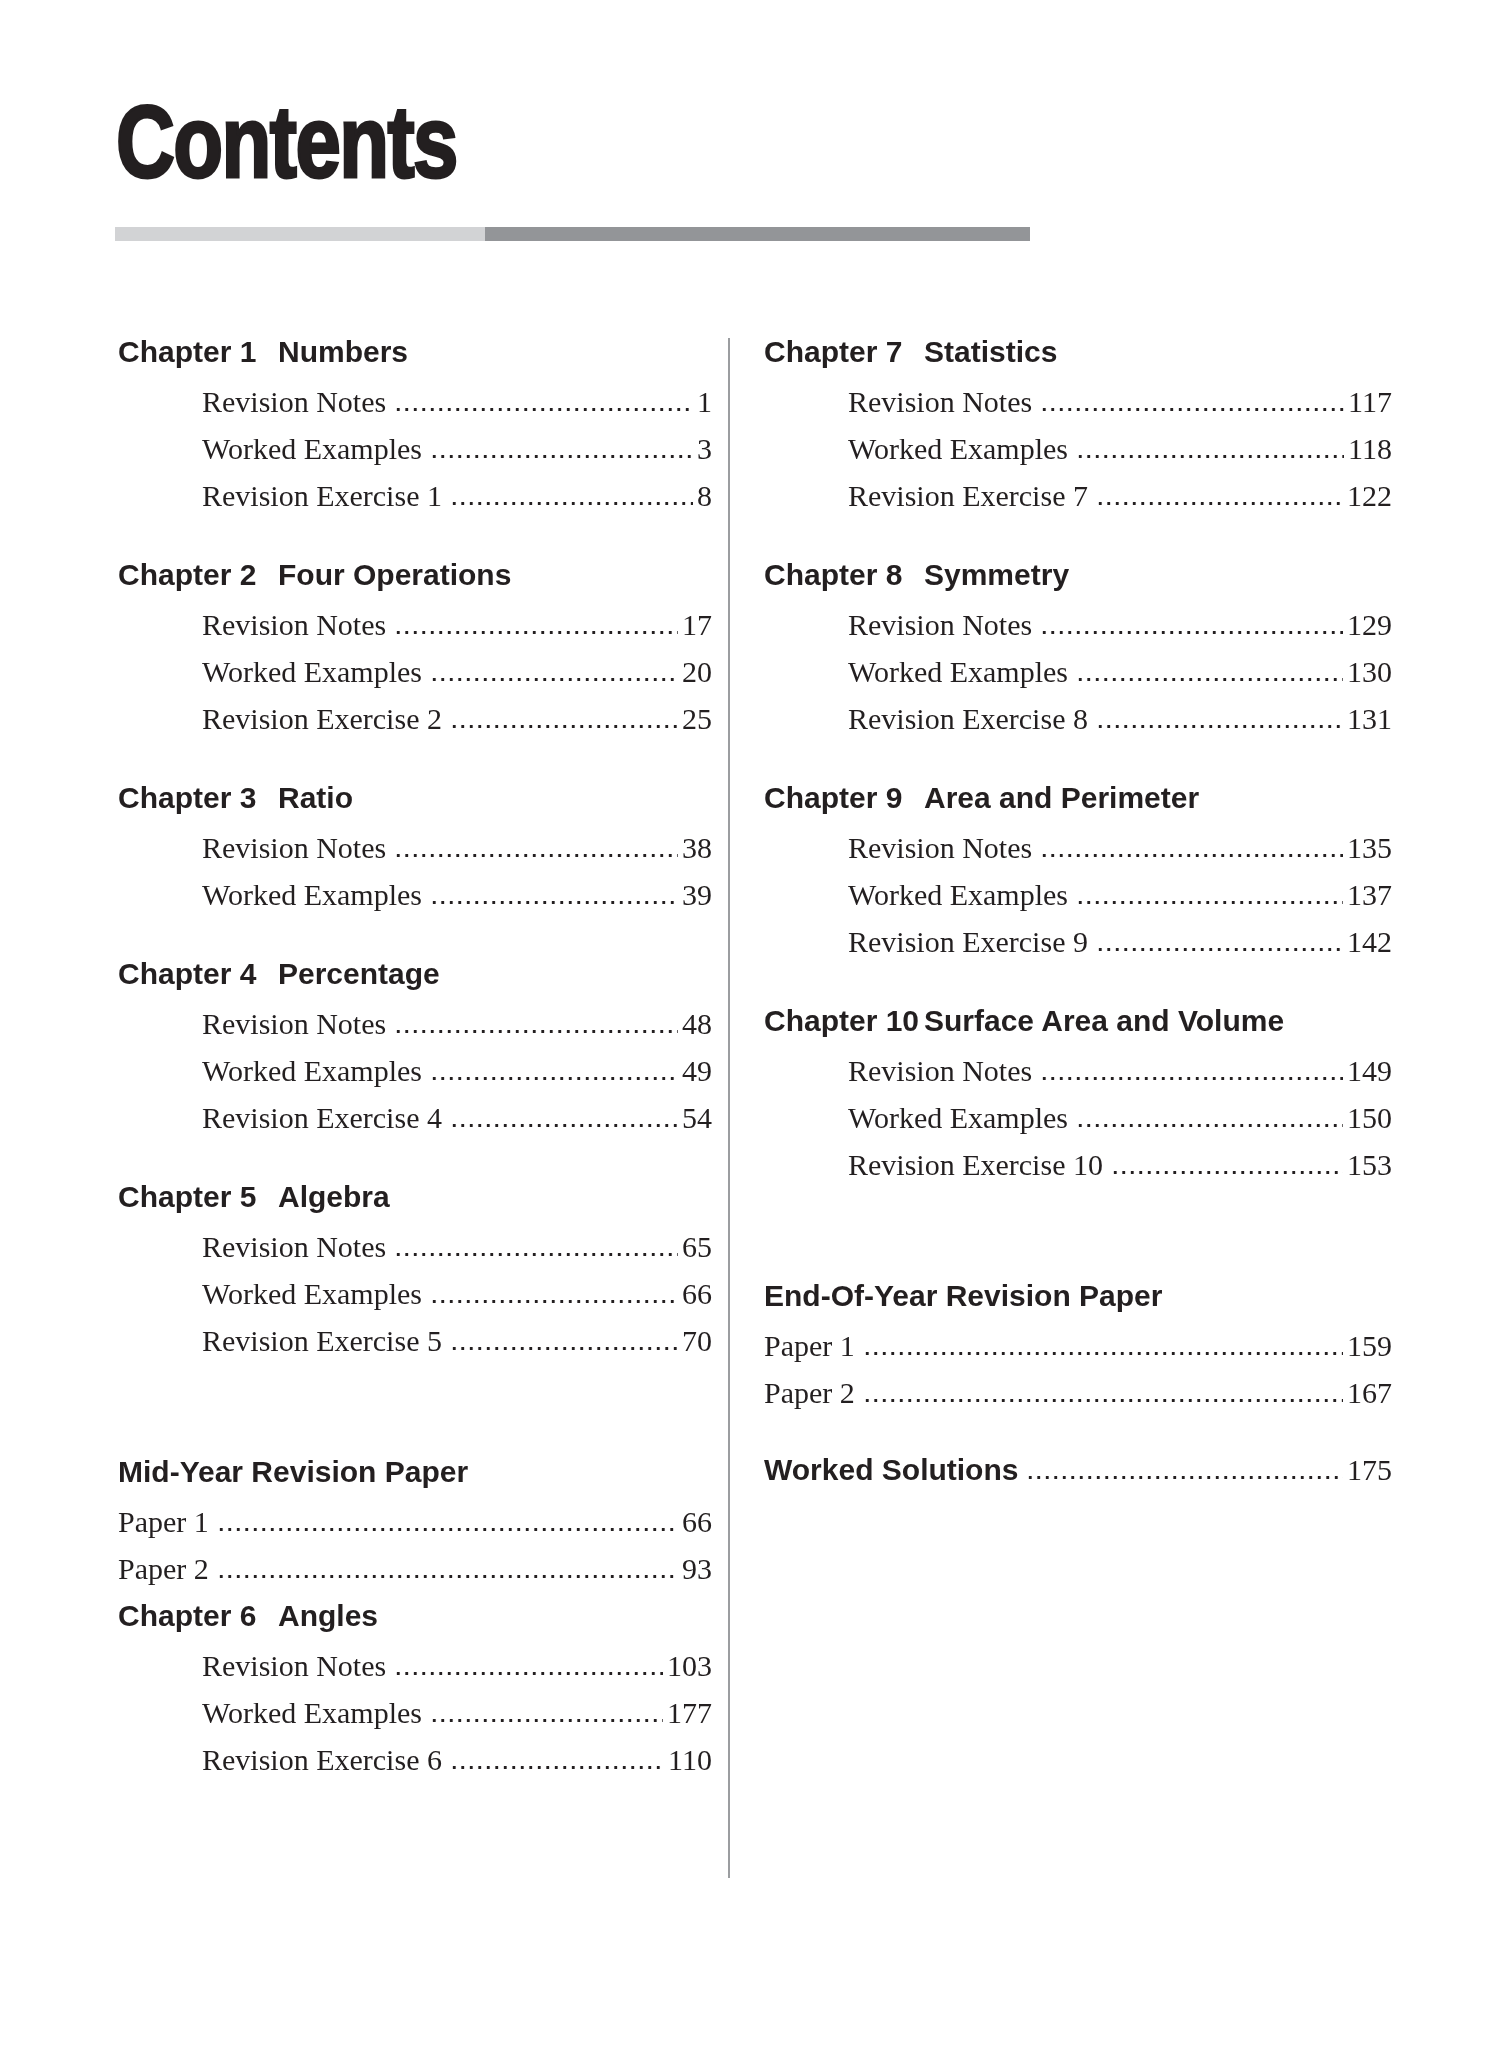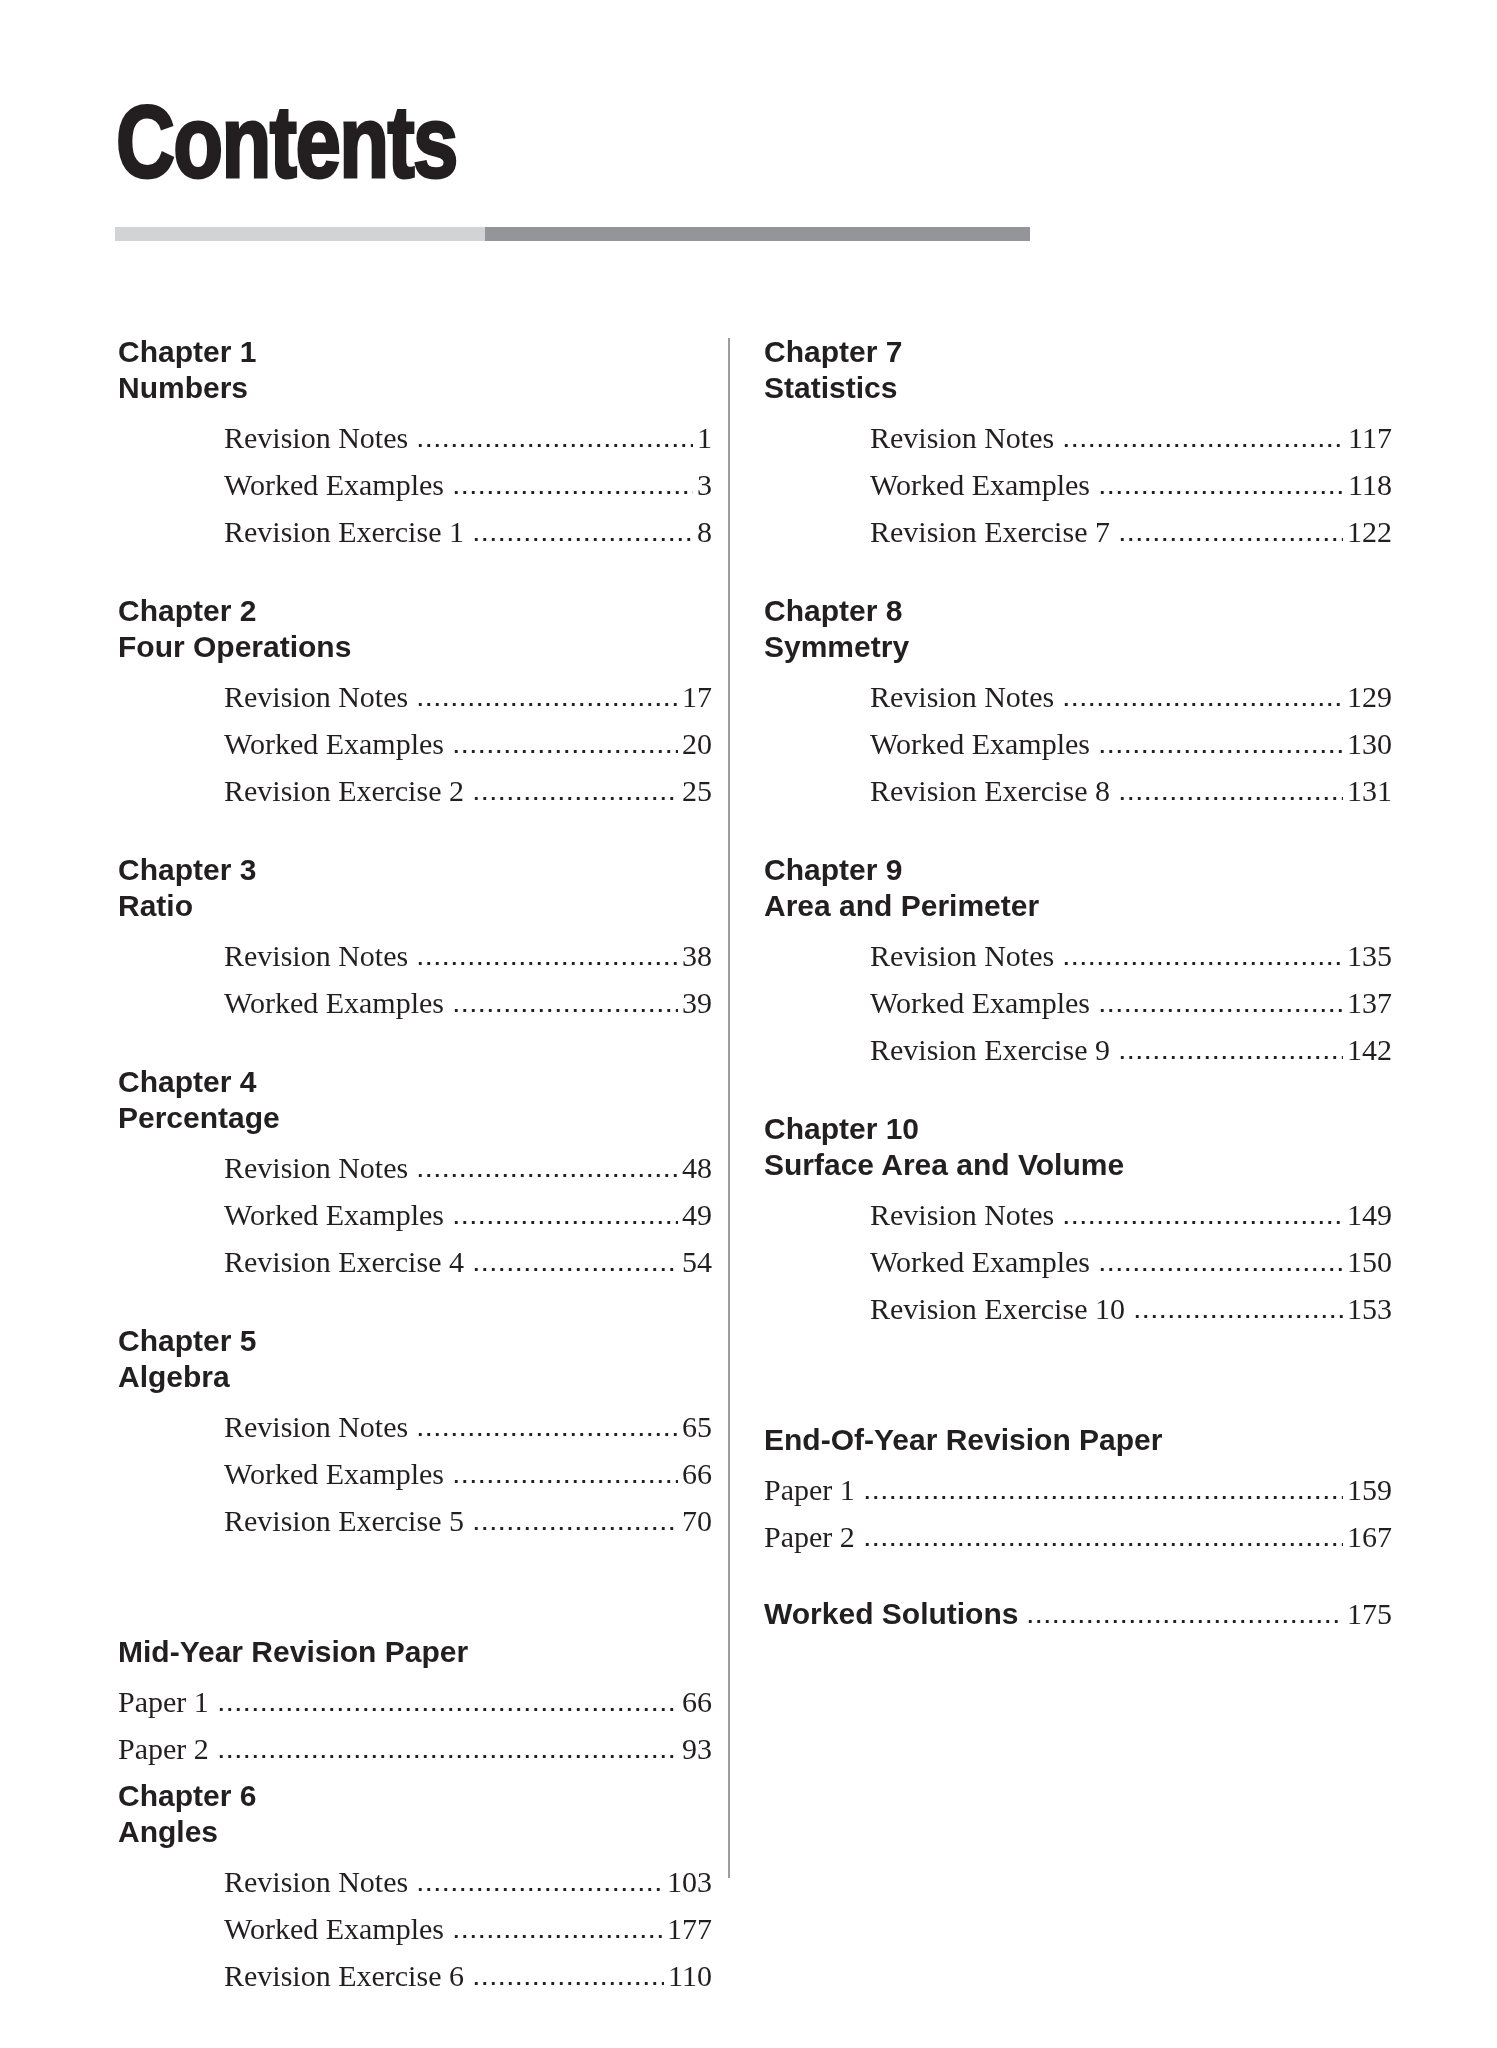--- a/index.html
+++ b/index.html
@@ -34,25 +34,25 @@
   .col-left{left:118px;width:594px;}
   .col-right{left:764px;width:628px;}
 
   .section{margin-bottom:38px;}
   .section.standalone{margin-top:90px;margin-bottom:6px;}
   .section.inline{margin-top:30px;}
 
   .chapter-head{
     display:flex;
     font-family:"Liberation Sans",sans-serif;font-weight:bold;
-    font-size:30px;line-height:36px;margin-bottom:8px;flex-direction:column;
+    font-size:30px;line-height:36px;margin-bottom:8px;
   }
   .chapter-label{width:160px;flex-shrink:0;white-space:nowrap;}
   .chapter-title{flex:1;white-space:nowrap;}
-  .chapter-entries{margin-left:106px;}
+  .chapter-entries{margin-left:84px;}
 
   .entry{
     display:flex;align-items:baseline;
     font-size:30px;line-height:47px;
   }
   .entry-label{white-space:nowrap;}
   .leader{
     flex:1 1 auto;min-width:14px;height:5px;
     margin:0 4px 0 8px;
     background-image:radial-gradient(circle,var(--ink,#231f20) 1.6px,transparent 1.9px);

